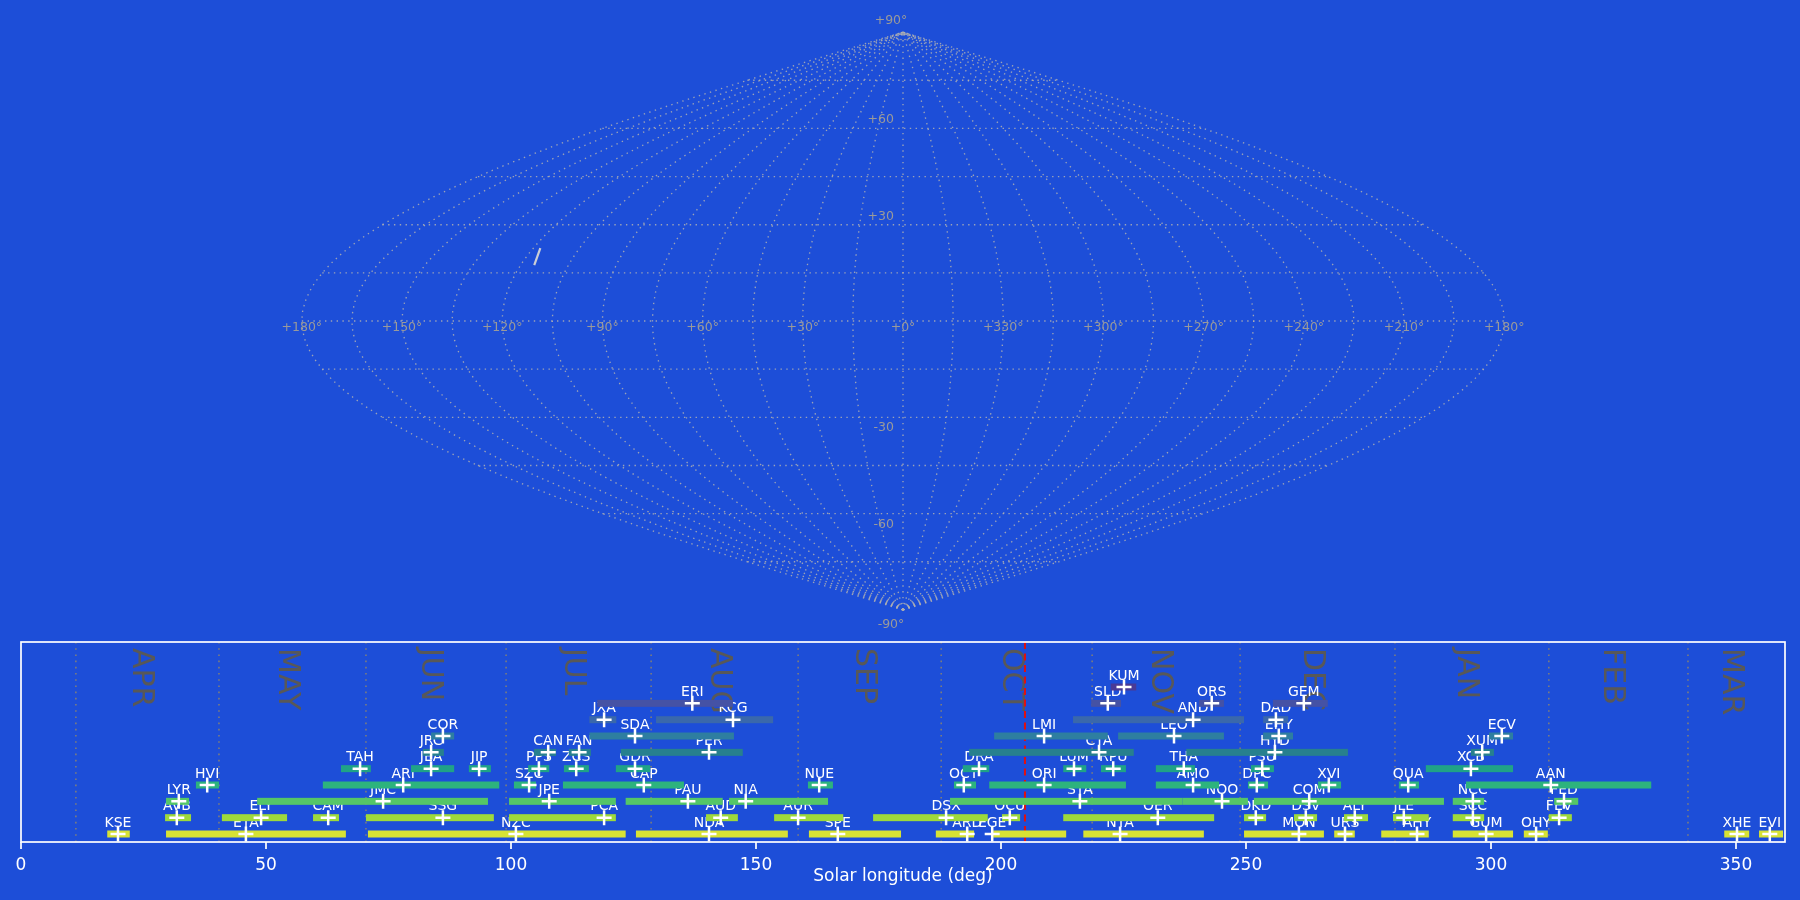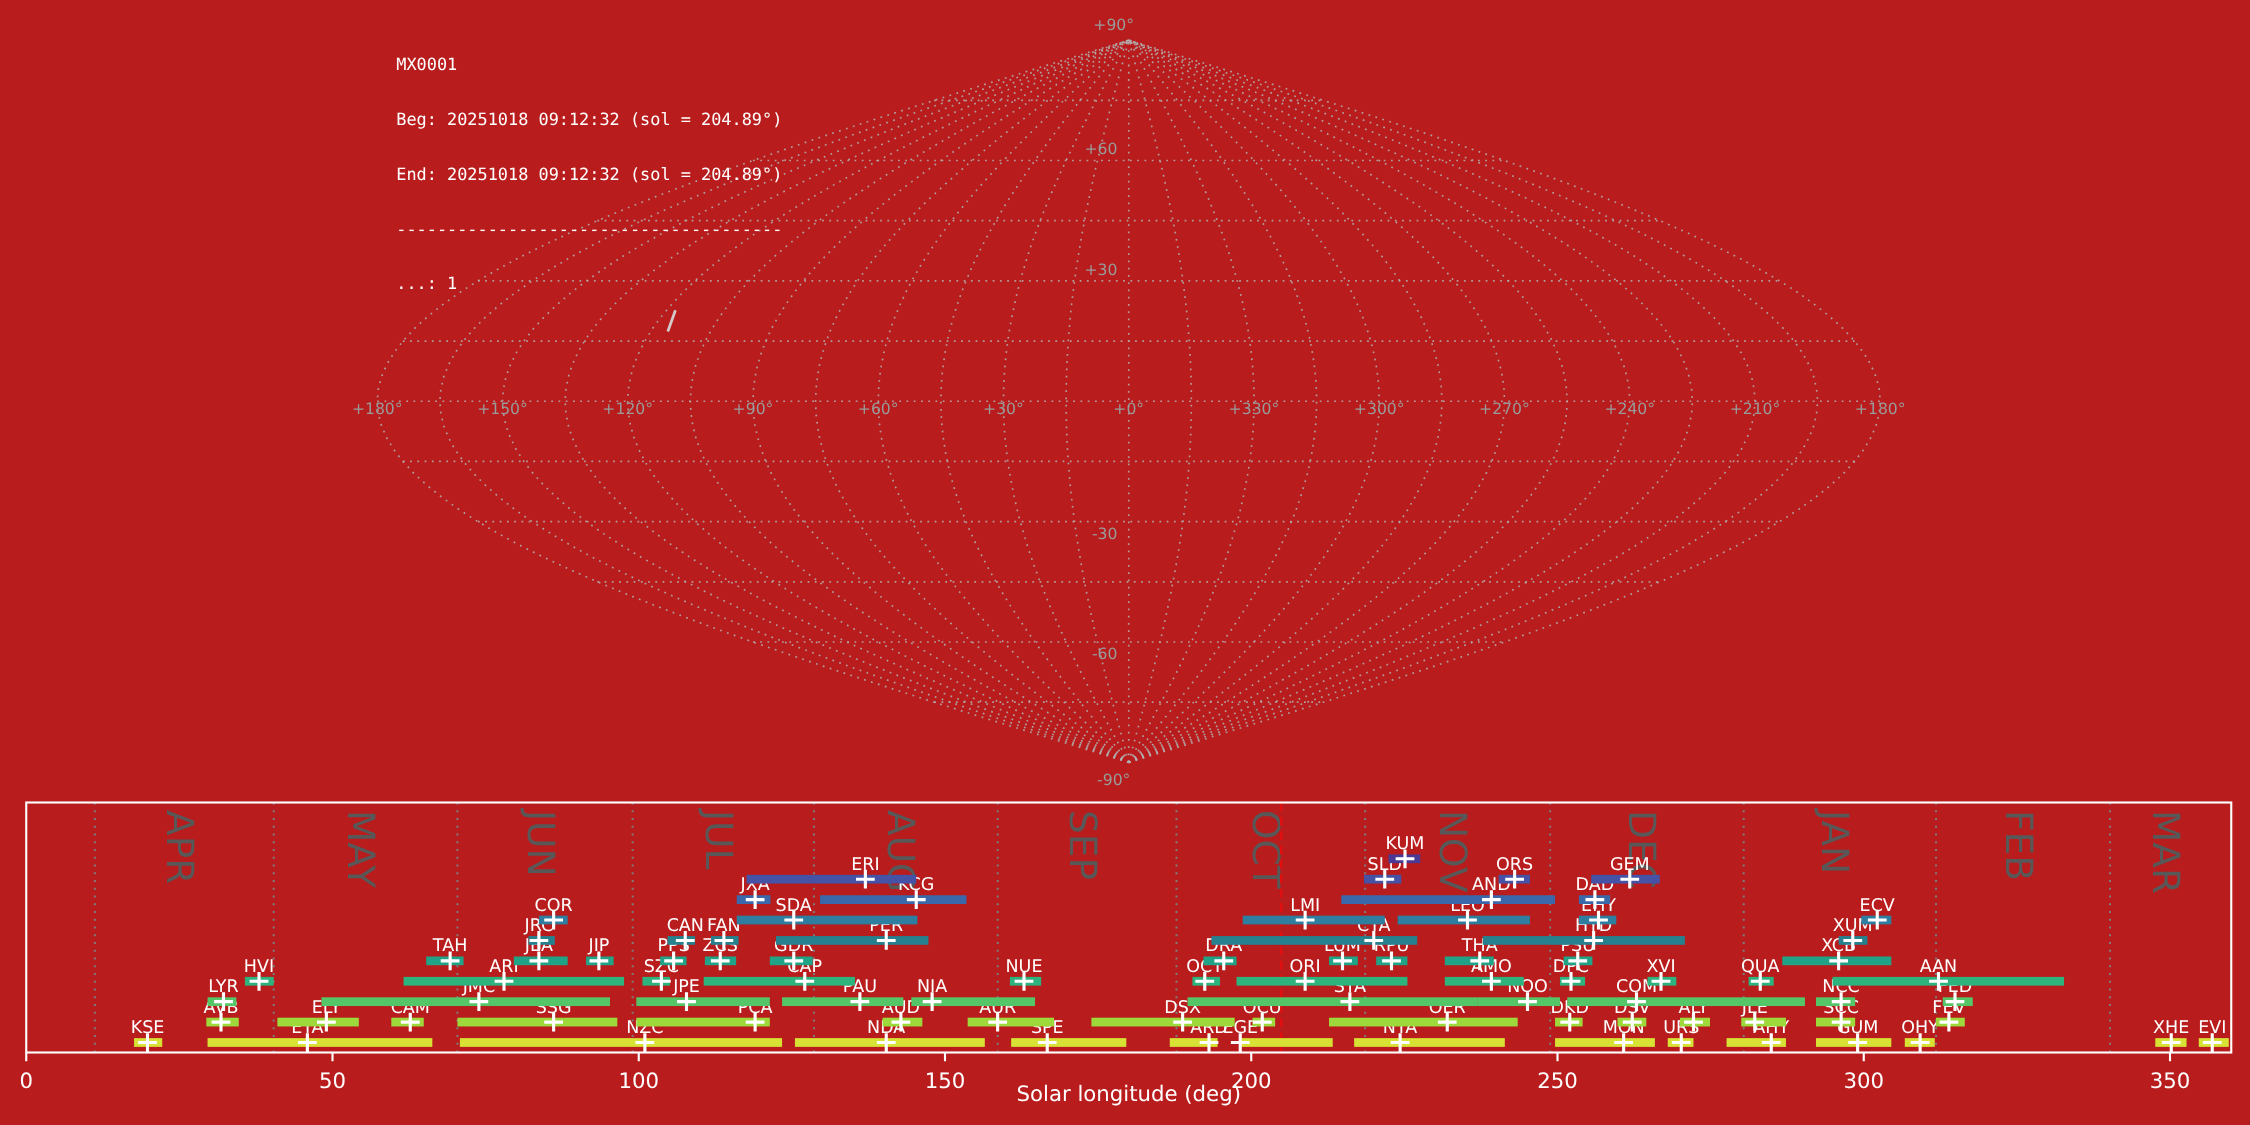--- a/index.html
+++ b/index.html
@@ -1,16 +1,16 @@
 <!DOCTYPE html>
 <html><head>
 <meta charset="utf-8">
 <style>
   html,body{margin:0;padding:0;background:#000;}
-  #screen{position:relative;width:1800px;height:900px;background:#b91c1c;overflow:hidden;
+  #screen{position:relative;width:1800px;height:900px;background:#1d4ed8;overflow:hidden;
           font-family:"DejaVu Sans","Liberation Sans",sans-serif;}
   #plot{position:absolute;left:0;top:0;}
   #info{position:absolute;left:317px;top:16px;color:#fff;
         font-family:"DejaVu Sans Mono","Liberation Mono",monospace;
         font-size:13.5px;line-height:14.6px;white-space:pre;}
 </style>
 </head>
 <body>
 
 <div id="screen">
@@ -369,20 +369,13 @@
       <line x1="1001" y1="842" x2="1001" y2="849" stroke="#fff" stroke-width="1.7"></line>
       <text x="1001" y="870" font-size="17" fill="#fff" text-anchor="middle" font-family="&quot;DejaVu Sans&quot;,&quot;Liberation Sans&quot;,sans-serif">200</text>
       <line x1="1246" y1="842" x2="1246" y2="849" stroke="#fff" stroke-width="1.7"></line>
       <text x="1246" y="870" font-size="17" fill="#fff" text-anchor="middle" font-family="&quot;DejaVu Sans&quot;,&quot;Liberation Sans&quot;,sans-serif">250</text>
       <line x1="1491" y1="842" x2="1491" y2="849" stroke="#fff" stroke-width="1.7"></line>
       <text x="1491" y="870" font-size="17" fill="#fff" text-anchor="middle" font-family="&quot;DejaVu Sans&quot;,&quot;Liberation Sans&quot;,sans-serif">300</text>
       <line x1="1736" y1="842" x2="1736" y2="849" stroke="#fff" stroke-width="1.7"></line>
       <text x="1736" y="870" font-size="17" fill="#fff" text-anchor="middle" font-family="&quot;DejaVu Sans&quot;,&quot;Liberation Sans&quot;,sans-serif">350</text>
       <text x="903" y="881" font-size="17" fill="#fff" text-anchor="middle" font-family="&quot;DejaVu Sans&quot;,&quot;Liberation Sans&quot;,sans-serif">Solar longitude (deg)</text>
     </svg>
-  <div id="info">
-    <div>MX0001</div>
-    <div>Beg: 20251018 09:12:32 (sol = 204.89°)</div>
-    <div>End: 20251018 09:12:32 (sol = 204.89°)</div>
-    <div>--------------------------------------</div>
-    <div>...: 1</div>
-  </div>
 </div>
 
 </body></html>

